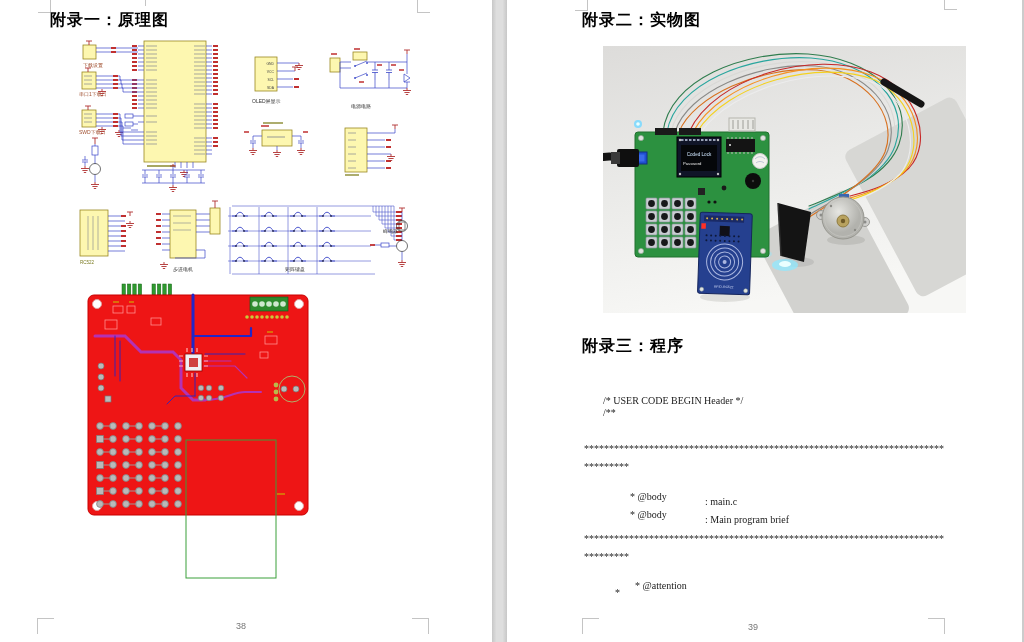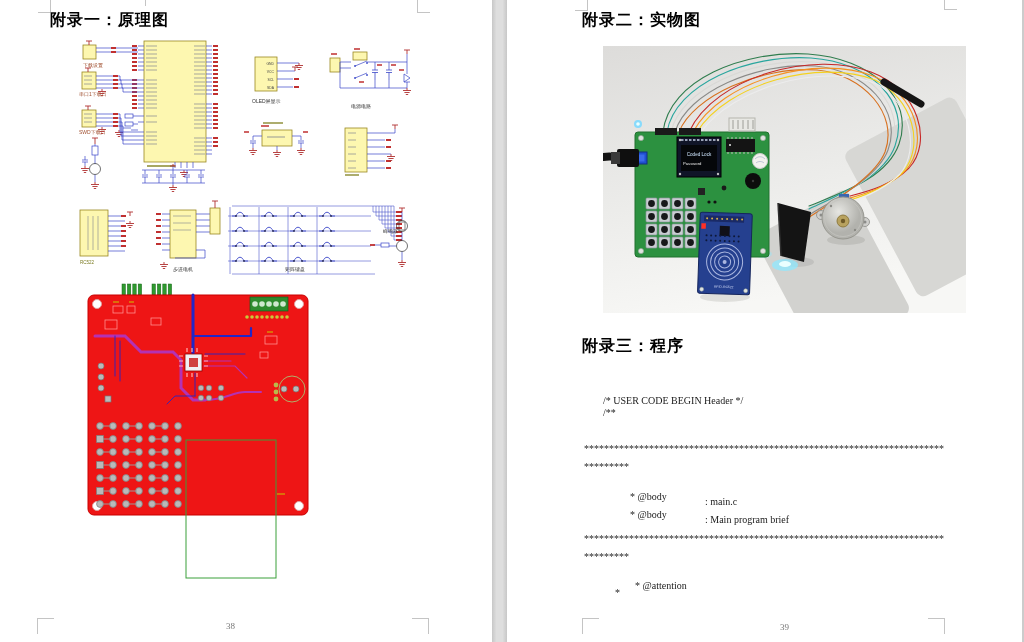--- a/index.html
+++ b/index.html
@@ -1,21 +1,21 @@
 <!DOCTYPE html>
 <html><head>
 <meta charset="utf-8">
 <style>
   html,body{margin:0;padding:0;background:#ffffff;}
   #canvas{position:relative;width:1024px;height:642px;background:#ffffff;overflow:hidden;
           font-family:"Liberation Sans",sans-serif;}
   .abs{position:absolute;}
   .cm{position:absolute;pointer-events:none;}
   .pgtitle{position:absolute;font-weight:700;font-size:16px;letter-spacing:1px;color:#000;}
-  .pgnum{position:absolute;width:30px;text-align:left;font-family:Liberation Serif, serif;
+  .pgnum{position:absolute;width:30px;text-align:center;font-family:Liberation Sans, sans-serif;
          font-size:9px;color:#777;}
   .codeline{position:absolute;font-family:"Liberation Serif",serif;font-size:10px;color:#1b1b1b;
             white-space:pre;}
   .codecol{position:absolute;left:90px;top:16px;white-space:pre;}
   #pagegap{position:absolute;left:492px;top:0;width:15px;height:642px;
            background:linear-gradient(90deg,#c7c7c7,#dedede 30%,#dedede 70%,#c7c7c7);}
   #rightedge{position:absolute;left:1022px;top:0;width:2px;height:642px;background:#cccccc;}
   svg{display:block;}
   svg text{font-family:"Liberation Sans",sans-serif;}
 </style>
@@ -558,15 +558,15 @@
     <div class="codeline" style="left:615px;top:498px;">
       <span>* @body</span>
       <span class="codecol">: Main program brief</span>
     </div>
     <div class="codeline" style="left:584px;top:533px;">************************************************************************</div>
     <div class="codeline" style="left:584px;top:551px;">*********</div>
     <div class="codeline" style="left:615px;top:580px;margin-left:20px;">* @attention</div>
     <div class="codeline" style="left:615px;top:587px;">*</div>
   </div>
 
-  <div class="pgnum" style="left:780px;top:622px;">39</div>
+  <div class="pgnum" style="left:738px;top:622px;">39</div>
 
 </div>
 
 </body></html>

